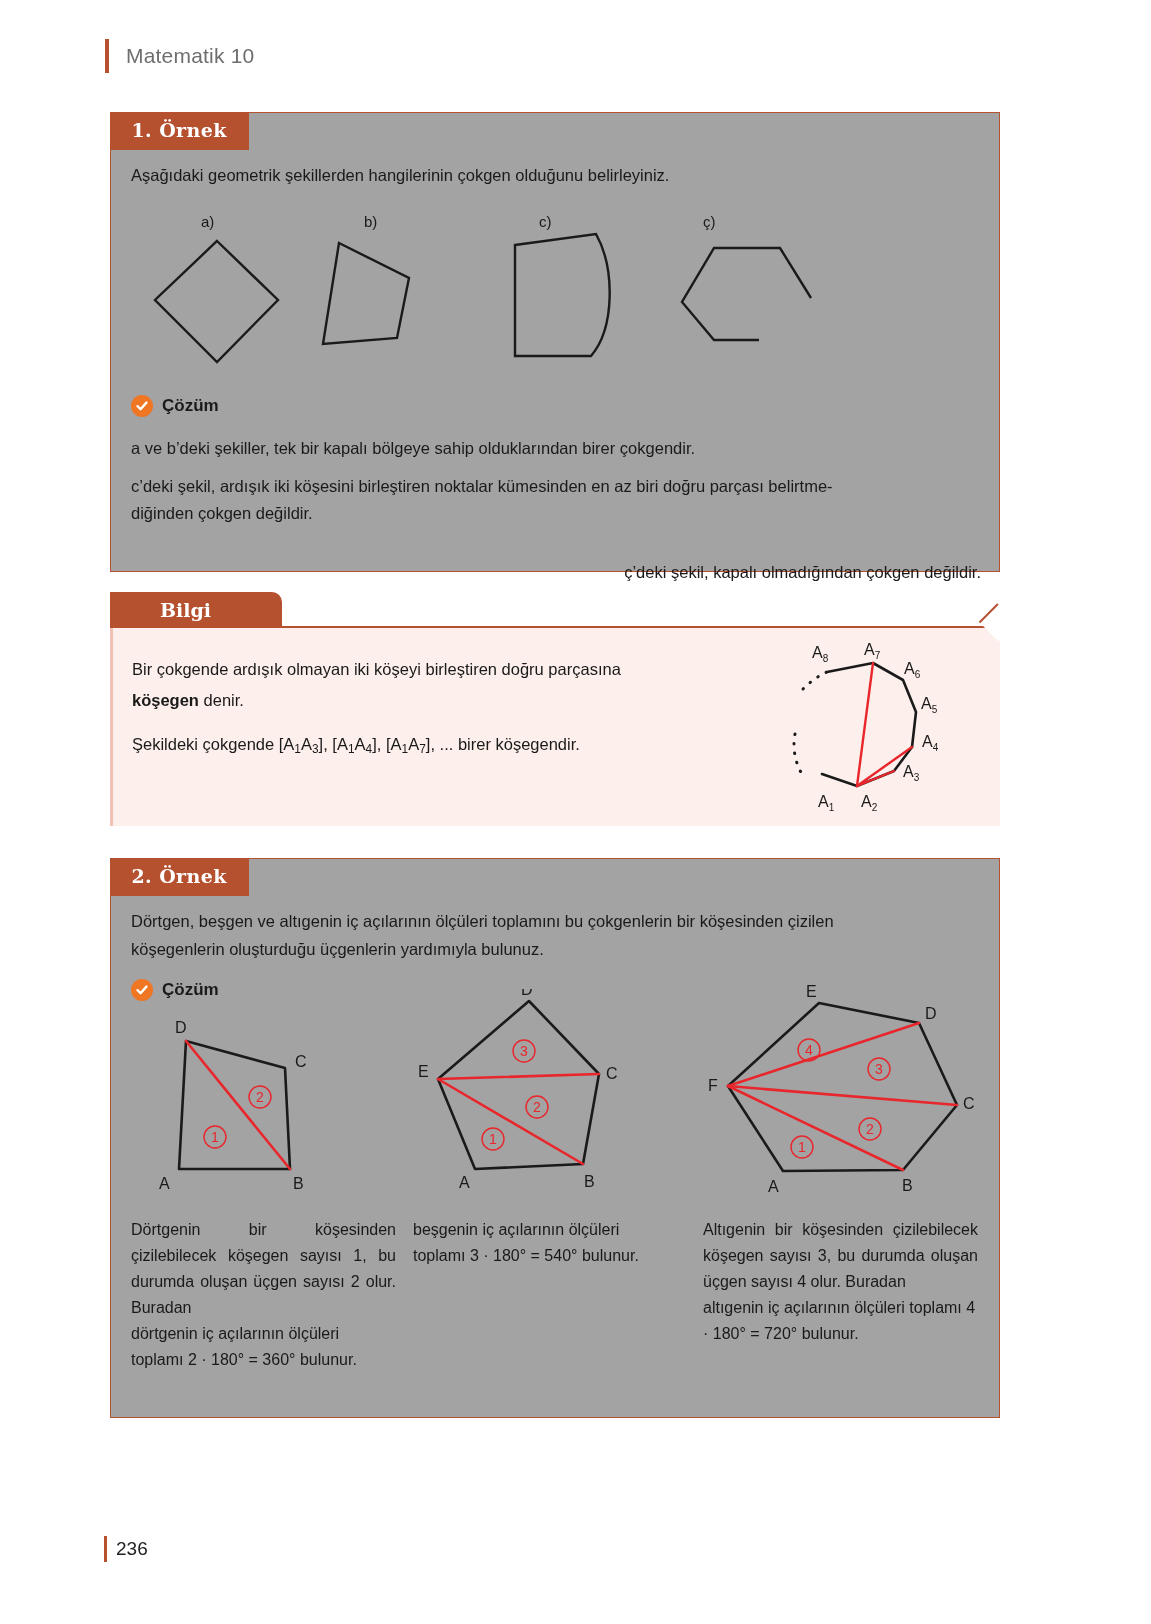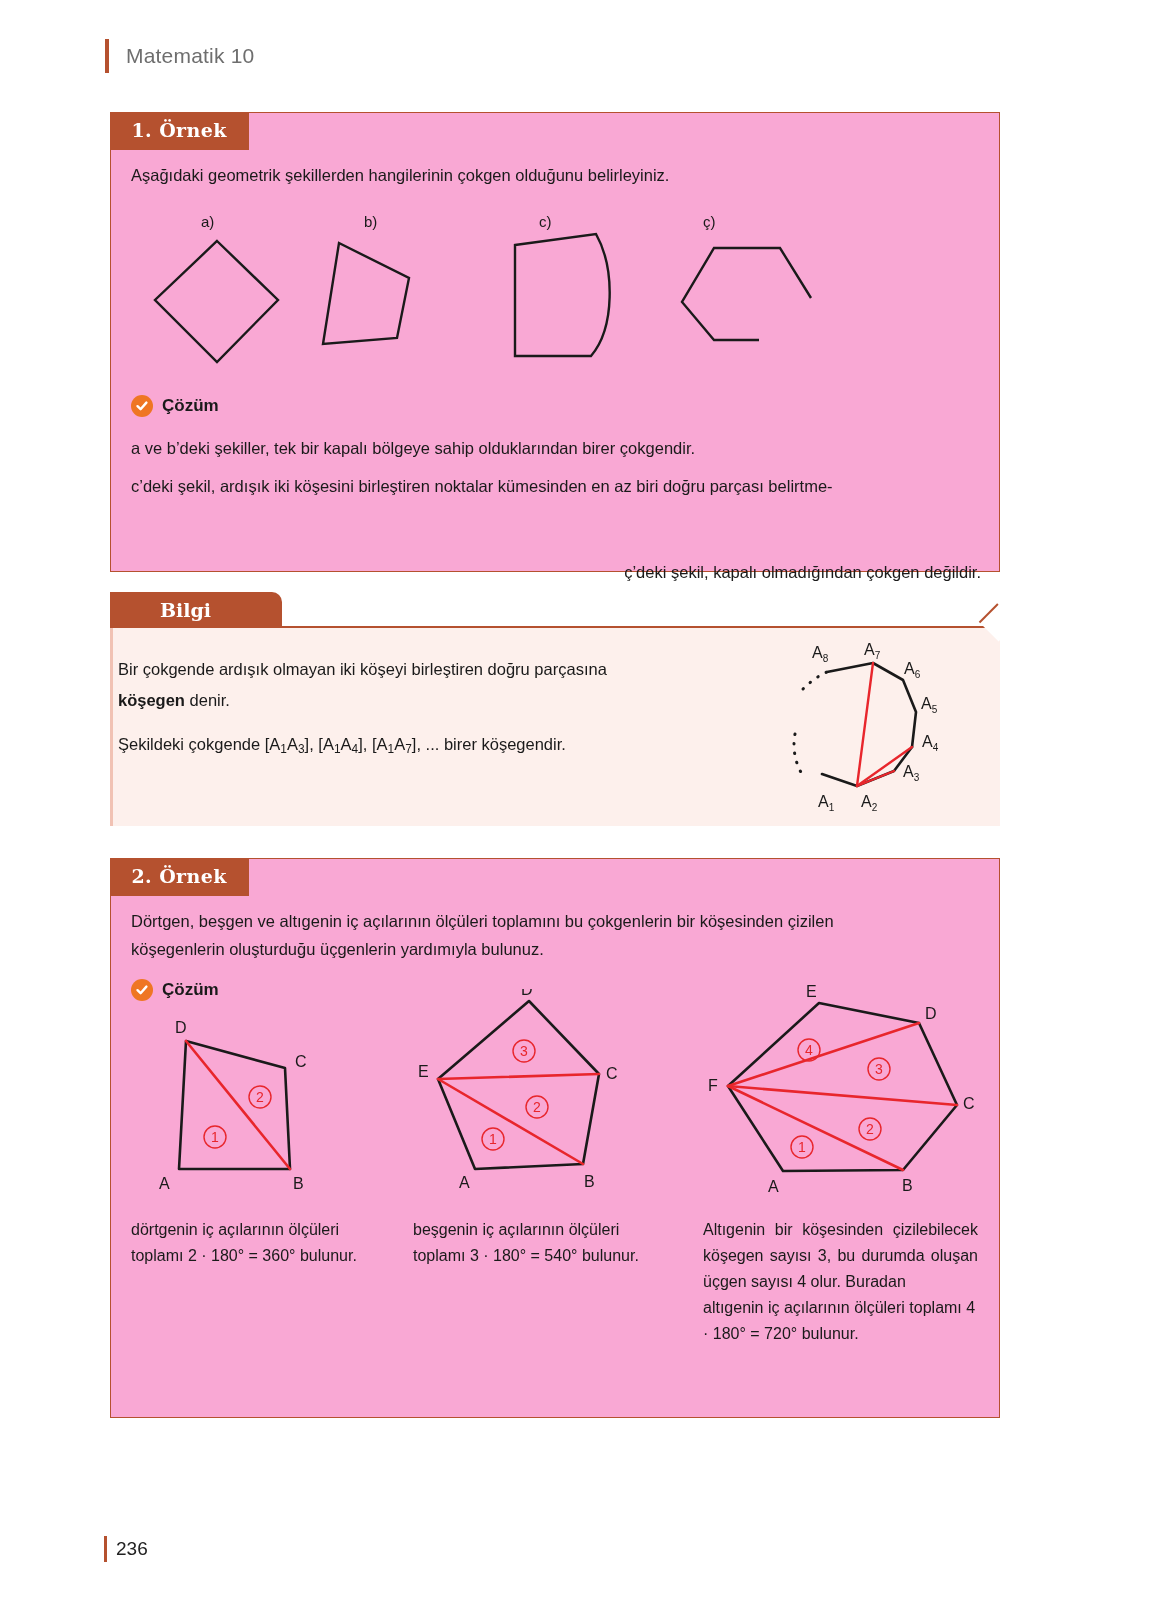--- a/index.html
+++ b/index.html
@@ -35,21 +35,21 @@
     font-size: 21px;
     color: #6e6e6e;
     letter-spacing: .2px;
   }
 
   
   .box {
     position: absolute;
     border: 1.5px solid #b5512f;
     box-sizing: border-box;
-    background: #f9a8d4;
+    background: #a3a3a3;
   }
   .box-tab {
     position: absolute;
     top: -1.5px;
     left: -1.5px;
     background: #b5512f;
     color: #fff;
     font-family: "DejaVu Serif", serif;
     font-weight: bold;
     font-size: 19px;
@@ -125,21 +125,21 @@
     position: absolute;
     right: 0; top: -2px;
     width: 26px; height: 26px;
     background: #ffffff;
     border-left: 2px solid #b5512f;
     transform: rotate(45deg) translate(10px,-14px);
     transform-origin: top right;
   }
   .bilgi-text {
     position: absolute;
-    left: 8px; top: 26px;
+    left: 22px; top: 26px;
     width: 630px;
     font-size: 16.5px;
     line-height: 1.9;
   }
   .sub { font-size: .72em; vertical-align: -0.25em; }
 
   
   .col-text {
     font-size: 16px;
     line-height: 1.62;
@@ -204,20 +204,21 @@
       <svg width="14" height="14" viewBox="0 0 14 14">
           <path d="M2.5 7.2 L5.6 10.2 L11.4 3.6" fill="none" stroke="#fff" stroke-width="2.4" stroke-linecap="round" stroke-linejoin="round"></path>
         </svg>
     </span>
     <span>Çözüm</span>
   </div>
 
   <div class="p" style="position:absolute; left:20px; top:323px; width:850px;">a ve b’deki şekiller, tek bir kapalı bölgeye sahip olduklarından birer çokgendir.</div>
 
   <div class="p" style="position:absolute; left:20px; top:361px; width:860px;">c’deki şekil, ardışık iki köşesini birleştiren noktalar kümesinden en az biri doğru parçası belirtme-</div>
+  <div class="p" style="position:absolute; left:20px; top:388px; width:860px;">diğinden çokgen değildir.</div>
 
   <div class="p" style="position:absolute; left:20px; top:447px; width:850px;text-align:right;">ç’deki şekil, kapalı olmadığından çokgen değildir.</div>
 </div>
 
 <div class="bilgi-wrap">
   <div class="bilgi-tab">Bilgi</div>
   <div class="bilgi-body">
     <div class="bilgi-corner"></div>
 
     <div class="bilgi-text">
@@ -345,20 +346,21 @@
       <circle cx="164" cy="148" r="11" fill="none" stroke="#e8262c" stroke-width="1.4"></circle>
       <text x="164" y="153" text-anchor="middle" font-size="14" fill="#e8262c" font-family="'Liberation Sans',sans-serif">2</text>
       <circle cx="173" cy="88" r="11" fill="none" stroke="#e8262c" stroke-width="1.4"></circle>
       <text x="173" y="93" text-anchor="middle" font-size="14" fill="#e8262c" font-family="'Liberation Sans',sans-serif">3</text>
       <circle cx="103" cy="69" r="11" fill="none" stroke="#e8262c" stroke-width="1.4"></circle>
       <text x="103" y="74" text-anchor="middle" font-size="14" fill="#e8262c" font-family="'Liberation Sans',sans-serif">4</text>
     </g>
   </svg>
 
   <div style="position:absolute; left:20px; top:358px; width:265px;">
+    <div class="col-text">Dörtgenin bir köşesinden çizilebilecek köşegen sayısı 1, bu durumda oluşan üçgen sayısı 2 olur. Buradan</div>
     <div class="col-text" style="text-align:left;">dörtgenin iç açılarının ölçüleri toplamı 2 · 180° = 360° bulunur.</div>
   </div>
 
   <div style="position:absolute; left:302px; top:358px; width:263px;">
     <div class="col-text" style="text-align:left;">beşgenin iç açılarının ölçüleri toplamı 3 · 180° = 540° bulunur.</div>
   </div>
 
   <div style="position:absolute; left:592px; top:358px; width:275px;">
     <div class="col-text">Altıgenin bir köşesinden çizilebilecek köşegen sayısı 3, bu durumda oluşan üçgen sayısı 4 olur. Buradan</div>
     <div class="col-text" style="text-align:left;">altıgenin iç açılarının ölçüleri toplamı 4 · 180° = 720° bulunur.</div>

